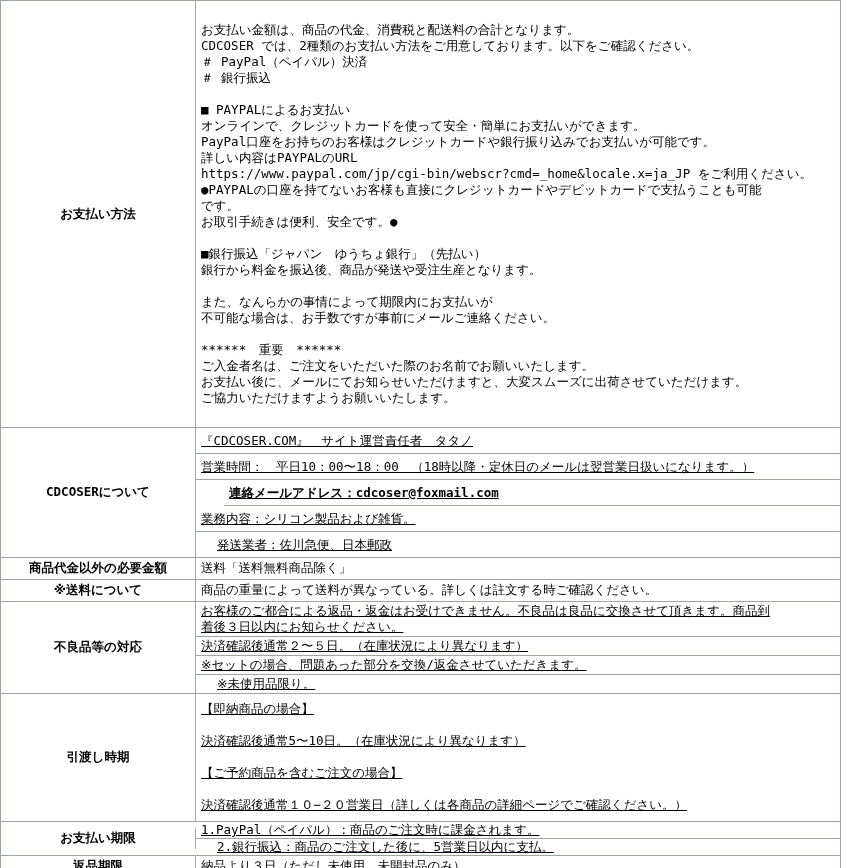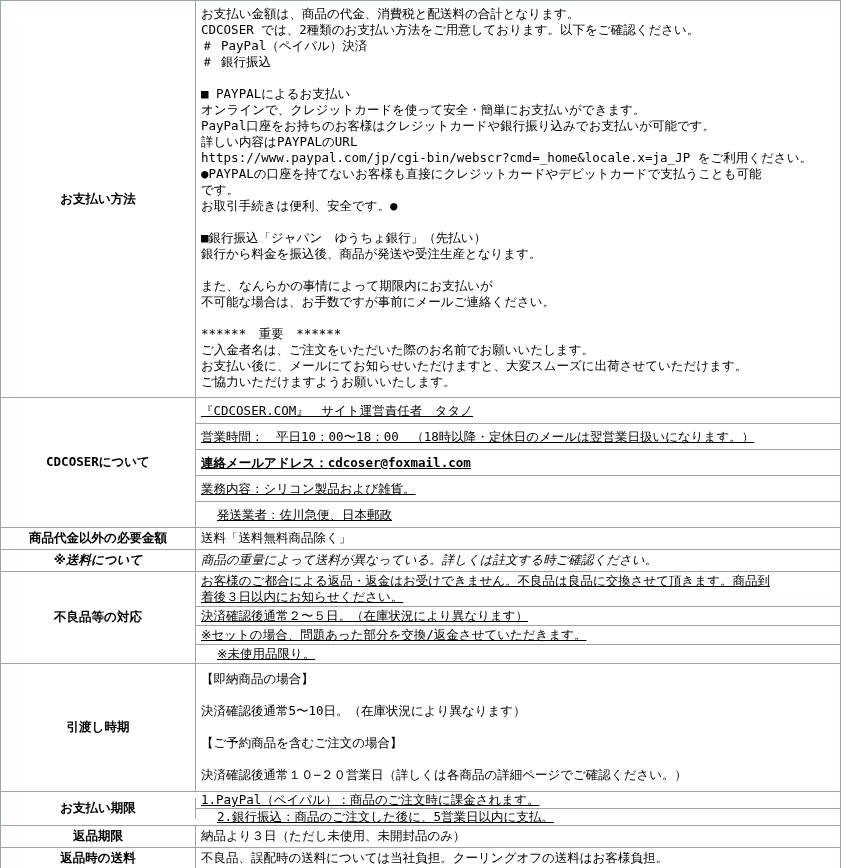--- a/index.html
+++ b/index.html
@@ -18,41 +18,41 @@
   }
   .page{width:841px;}
   .table{width:841px;border:1px solid var(--border);border-bottom:none;box-sizing:border-box;}
   .row{display:flex;border-bottom:1px solid var(--border);box-sizing:border-box;}
   .hcell{
     flex:0 0 195px;
     border-right:1px solid var(--border);
     display:flex;align-items:center;justify-content:center;
     text-align:center;font-weight:bold;padding:2px;box-sizing:border-box;
   }
-  .ccell{flex:1;padding:5px 5px;box-sizing:border-box;}
+  .ccell{flex:1;padding:21px 5px;box-sizing:border-box;}
   .lines{white-space:pre-wrap;line-height:16px;overflow-wrap:break-word;}
   .single{display:flex;align-items:center;padding:1px 5px;}
   .subcol{flex:1;display:flex;flex-direction:column;min-width:0;text-decoration:underline;}
   .subrow{
     border-bottom:1px solid var(--border);
     padding:2px 5px;line-height:16px;white-space:pre-wrap;
     overflow-wrap:break-word;box-sizing:border-box;
   }
   .subrow:last-child{border-bottom:none;margin-left:16px;}
-  .bold{font-weight:bold;}
+  .bold{font-weight:bold;margin-left:28px;}
 
   .r-payment{min-height:397px;}
   .r-about{min-height:130px;}
   .r-about .subrow{flex:1;display:flex;align-items:center;padding:1px 5px;}
   .r-extra{min-height:22px;}
-  .r-shipfee{min-height:22px;font-style:italic;}
+  .r-shipfee{min-height:22px;}
   .r-defective{min-height:87px;}
   .r-defective .subrow{padding:1px 5px;}
   .r-delivery{min-height:128px;}
-  .r-delivery .ccell{padding:7px 5px;}
+  .r-delivery .ccell{padding:7px 5px;text-decoration:underline;}
   .r-deadline{min-height:34px;align-items:center;}
   .r-deadline .subrow{flex:1;display:flex;align-items:center;padding:0 5px;}
   .r-return-period{min-height:20px;}
   .r-return-shipping{min-height:20px;}
 </style>
 </head>
 <body>
 
 <div class="page">
 

